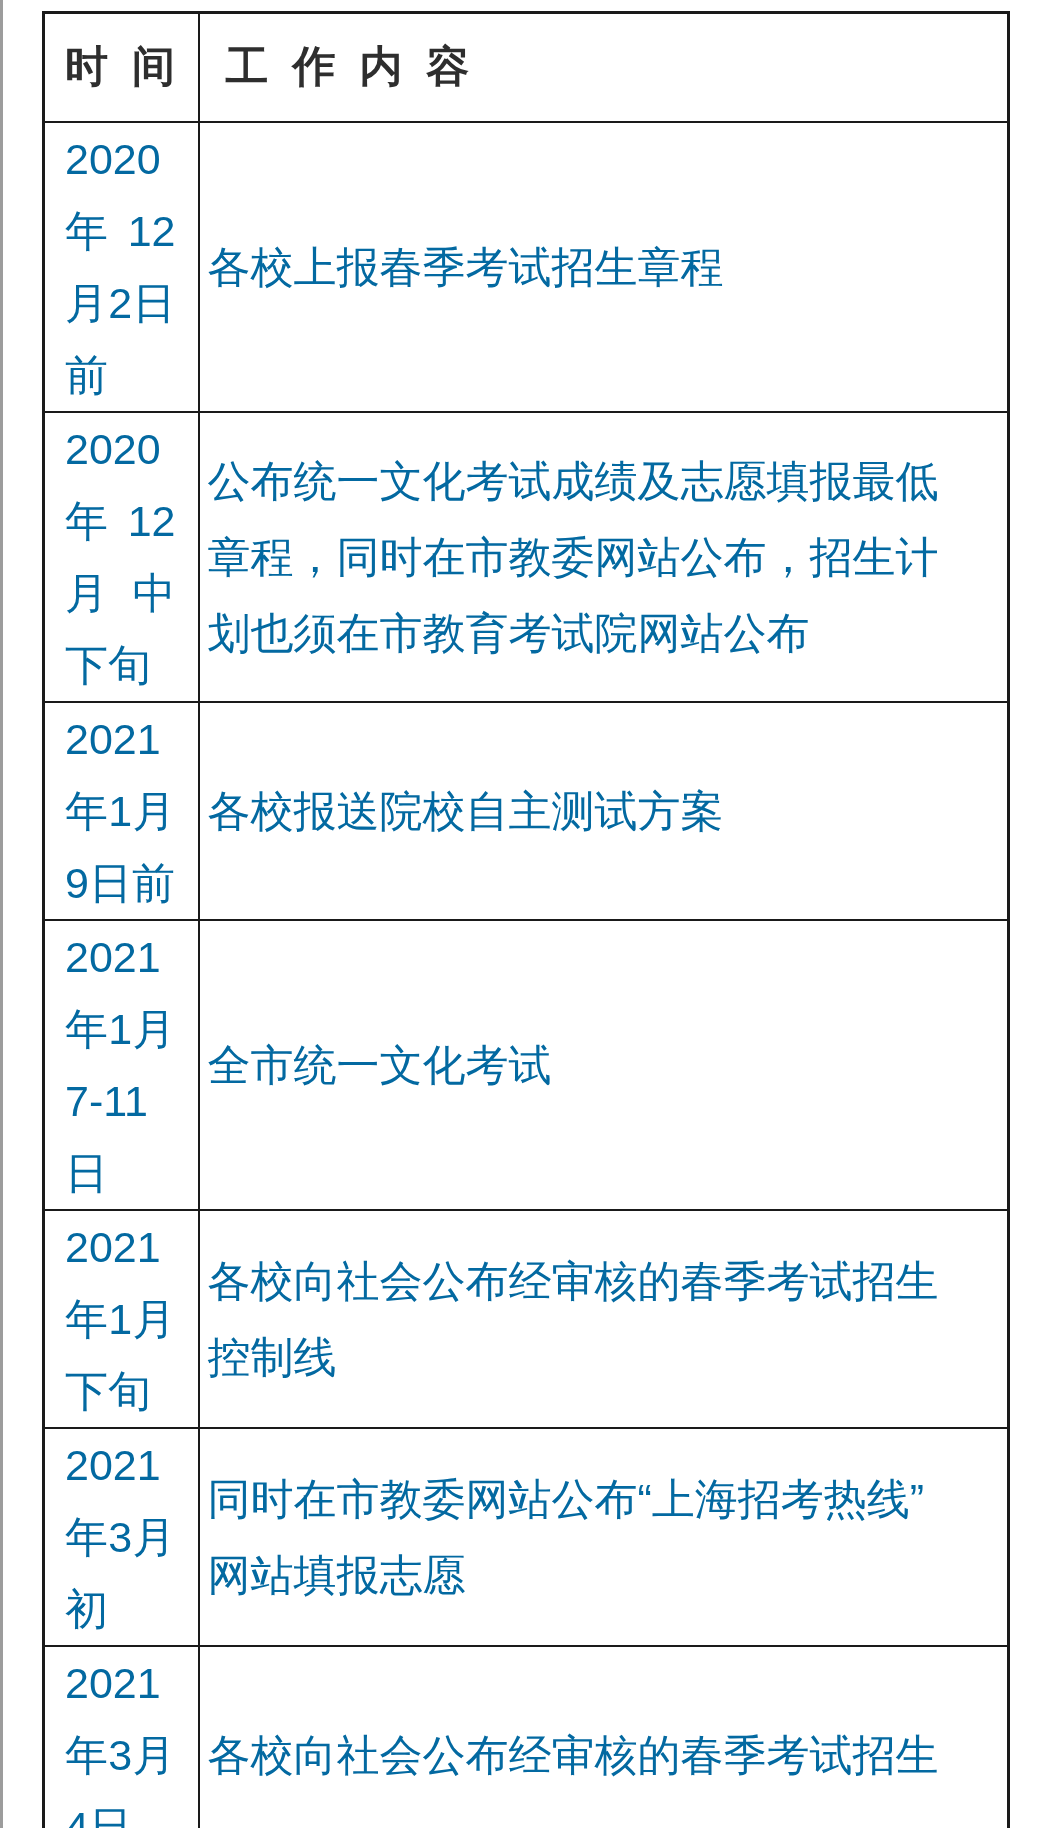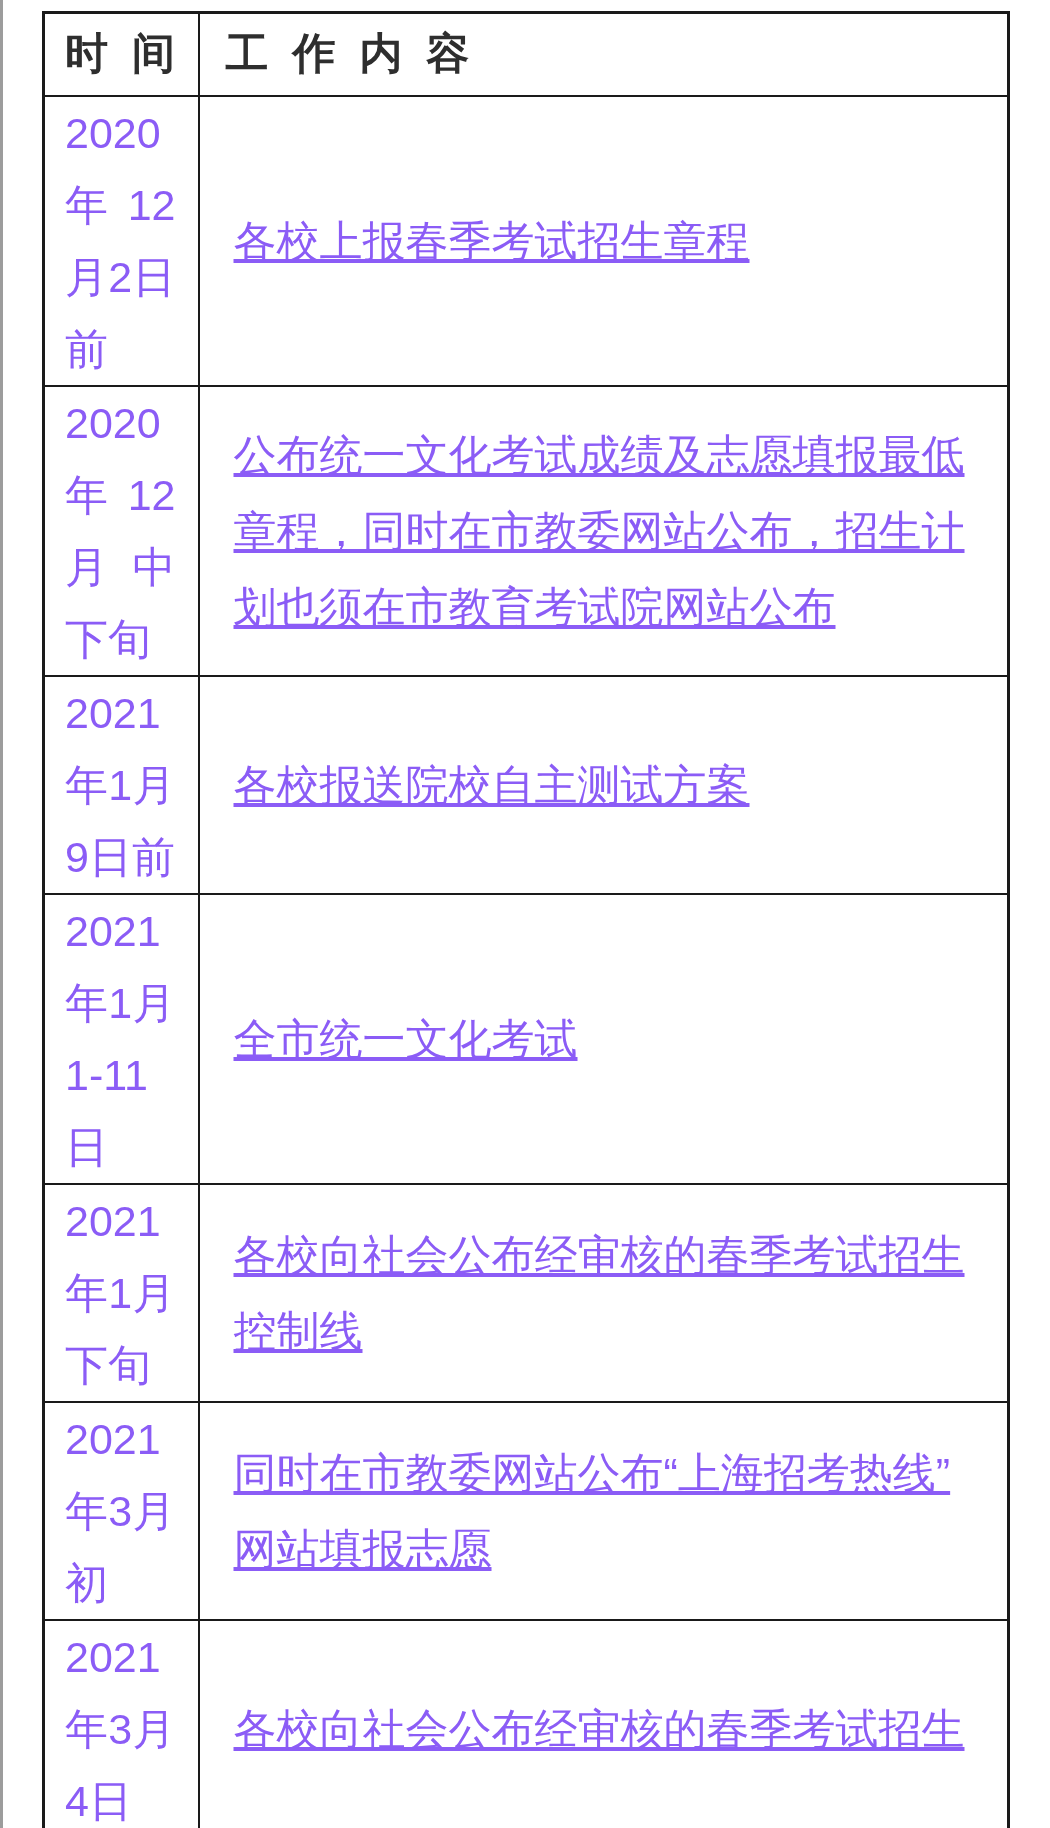--- a/index.html
+++ b/index.html
@@ -31,42 +31,42 @@
     border-collapse: collapse;
     table-layout: fixed;
     border: 3px solid #1a1a1a;
   }
   col.c-time { width: 155px; }
   col.c-content { width: 810px; }
   th, td {
     border: 2px solid #1a1a1a;
     vertical-align: middle;
     font-size: 43px;
-    color: #8b5cf6;
+    color: #0369a1;
     box-sizing: border-box;
   }
-  thead tr { height: 83px; }
+  thead tr { height: 109px; }
   th {
     font-weight: bold;
     text-align: left;
     word-spacing: 12px;
     color: #2e2e2e;
   }
   th.time-h    { padding: 0 22px 0 20px; }
   th.content-h { padding: 0 20px 0 26px; margin-left: 12px; }
 
   td.time-cell { padding: 0 22px 0 20px; }
   .tline {
     line-height: 72px;
     text-align: justify;
     text-align-last: justify;
   }
   .tline:last-child { text-align-last: left; }
 
-  td.content-cell { padding: 0 20px 0 34px; text-decoration: underline; }
+  td.content-cell { padding: 0 20px 0 8px; }
   .ctext {
     line-height: 76px;
     white-space: pre-line;
     text-align: justify;
   }
 
   tbody tr:nth-child(1) { height: 287px; }
   tbody tr:nth-child(2) { height: 284px; }
   tbody tr:nth-child(3) { height: 216px; }
   tbody tr:nth-child(4) { height: 286px; }
@@ -122,21 +122,21 @@
           <div class="tline">9日前</div>
         </td>
         <td class="content-cell">
           <div class="ctext">各校报送院校自主测试方案</div>
         </td>
       </tr>
       <tr>
         <td class="time-cell">
           <div class="tline">2021</div>
           <div class="tline">年1月</div>
-          <div class="tline">1-11</div>
+          <div class="tline">7-11</div>
           <div class="tline">日</div>
         </td>
         <td class="content-cell">
           <div class="ctext">全市统一文化考试</div>
         </td>
       </tr>
       <tr>
         <td class="time-cell">
           <div class="tline">2021</div>
           <div class="tline">年1月</div>

